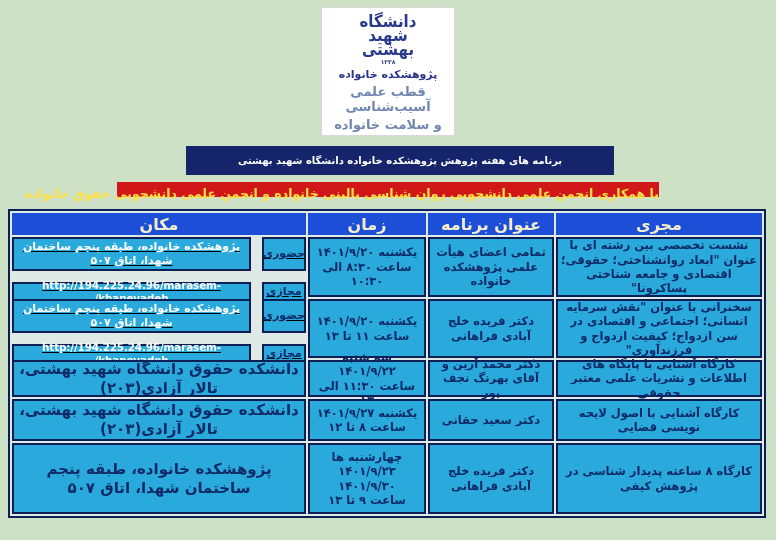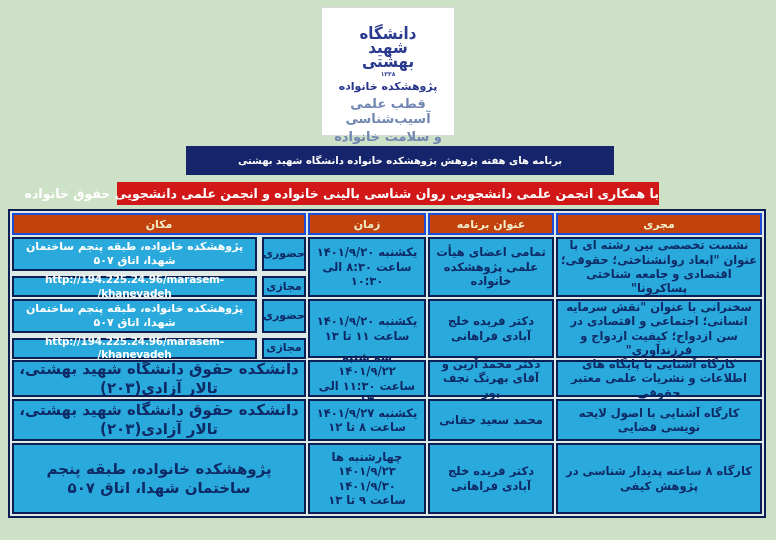--- a/index.html
+++ b/index.html
@@ -2,49 +2,49 @@
 <html lang="fa" dir="rtl"><head>
 <meta charset="utf-8">
 <style>
   * { margin:0; padding:0; box-sizing:border-box; }
   html,body { width:776px; height:540px; }
   body { font-family:"DejaVu Sans","Liberation Sans",sans-serif; }
   .page { position:relative; width:776px; height:540px; background:#cde1c6; overflow:hidden; direction:rtl; }
 
   
   .logo-box { position:absolute; left:321px; top:7px; width:134px; height:129px;
-              background:#ffffff; border:1px solid #d9d9d9; text-align:center; padding-top:18px; }
+              background:#ffffff; border:1px solid #d9d9d9; text-align:center; padding-top:6px; }
   .seal { width:60px; margin:2px auto 2px; color:#2a3a8e; font-weight:bold; }
   .seal-word { font-size:15px; line-height:0.92; letter-spacing:-1.5px; transform:scaleY(1.12); }
   .seal-year { font-size:6px; letter-spacing:1px; margin-top:1px; }
   .logo-institute { font-size:11px; font-weight:bold; color:#27348b; margin-top:3px; }
   .logo-sub { font-size:13px; font-weight:bold; color:#7187b2; margin-top:3px; }
 
   
   .title-bar { position:absolute; left:186px; top:146px; width:428px; height:29px;
                background:#15246b; color:#ffffff; font-weight:bold; font-size:10px;
                line-height:29px; text-align:center; white-space:nowrap; }
-  .sub-bar   { position:absolute; left:117px; top:182px; width:542px; height:23px;
-               background:#d11717; color:#ffffff; font-weight:bold; font-size:12.5px;
+  .sub-bar   { position:absolute; left:117px; top:182px; width:542px; height:15px;
+               background:#d11717; color:#fde047; font-weight:bold; font-size:12.5px;
                line-height:23px; text-align:center; white-space:nowrap; }
 
   
   .tbl { position:absolute; left:8px; top:209px; width:758px;
          border:2px solid #0c1f55; background:#dfe9e6; padding:2px; }
   .grid { display:grid; direction:rtl; gap:2px;
           grid-template-columns:206px 126px 118px 1fr;
           grid-template-rows:22px 60px 59px 37px 42px 71px; }
   .cell { background:#2aa9dc; border:2px solid #0c1f55; color:#0e2a66; font-weight:bold;
           font-size:11.5px; display:flex; align-items:center; justify-content:center;
           text-align:center; padding:1px 3px; line-height:1.25; }
-  .hcell { background:#c2410c; color:#f2eec9; font-size:11px; border:2px solid #1d4ed8;
+  .hcell { background:#1d4ed8; color:#f2eec9; font-size:16px; border:6px solid #1d4ed8;
            display:flex; align-items:center; justify-content:center; font-weight:bold; }
   .time { white-space:pre-line; }
-  .loc-wrap { display:grid; direction:rtl; gap:5px;
-              grid-template-columns:44px 1fr; grid-template-rows:1fr 21px; }
+  .loc-wrap { display:grid; direction:rtl; gap:11px;
+              grid-template-columns:44px 1fr; grid-template-rows:1fr 21px;text-decoration:underline; }
   .mode { font-size:11px; }
   .white-txt { color:#ffffff; font-size:11px; }
   .url { color:#ffffff; font-size:10.5px; letter-spacing:-0.2px; }
   .loc-single { font-size:15px; }
 </style>
 </head>
 <body>
 
 <div class="page">
 
@@ -94,21 +94,21 @@
         <div class="cell url">http://194.225.24.96/marasem-khanevadeh/</div>
       </div>
 
       <div class="cell">کارگاه آشنایی با پایگاه های اطلاعات و نشریات علمی معتبر حقوقی</div>
       <div class="cell">دکتر محمد آرین و آقای بهرنگ نجف پور</div>
       <div class="cell time">سه شنبه ۱۴۰۱/۹/۲۲
 ساعت ۱۱:۳۰ الی ۱۳</div>
       <div class="cell loc-single">دانشکده حقوق دانشگاه شهید بهشتی، تالار آزادی(۲۰۳)</div>
 
       <div class="cell">کارگاه آشنایی با اصول لایحه نویسی قضایی</div>
-      <div class="cell">محمد سعید حقانی</div>
+      <div class="cell">دکتر سعید حقانی</div>
       <div class="cell time">یکشنبه ۱۴۰۱/۹/۲۷
 ساعت ۸ تا ۱۲</div>
       <div class="cell loc-single">دانشکده حقوق دانشگاه شهید بهشتی، تالار آزادی(۲۰۳)</div>
 
       <div class="cell">کارگاه ۸ ساعته پدیدار شناسی در پژوهش کیفی</div>
       <div class="cell">دکتر فریده خلج آبادی فراهانی</div>
       <div class="cell time">چهارشنبه ها
 ۱۴۰۱/۹/۲۳
 ۱۴۰۱/۹/۳۰
 ساعت ۹ تا ۱۳</div>

